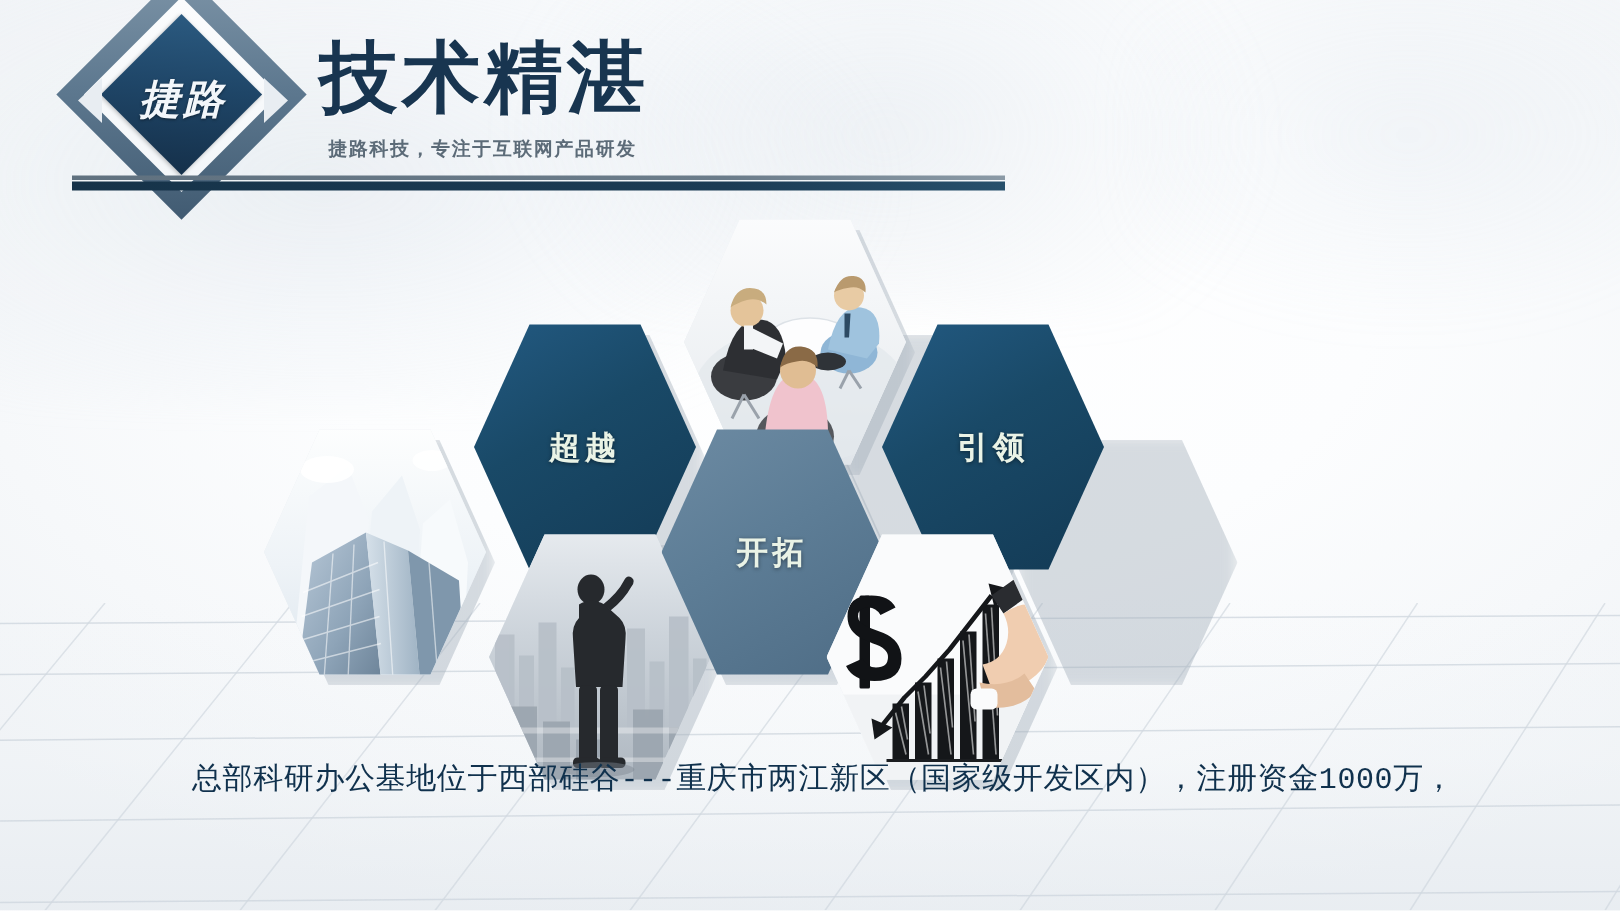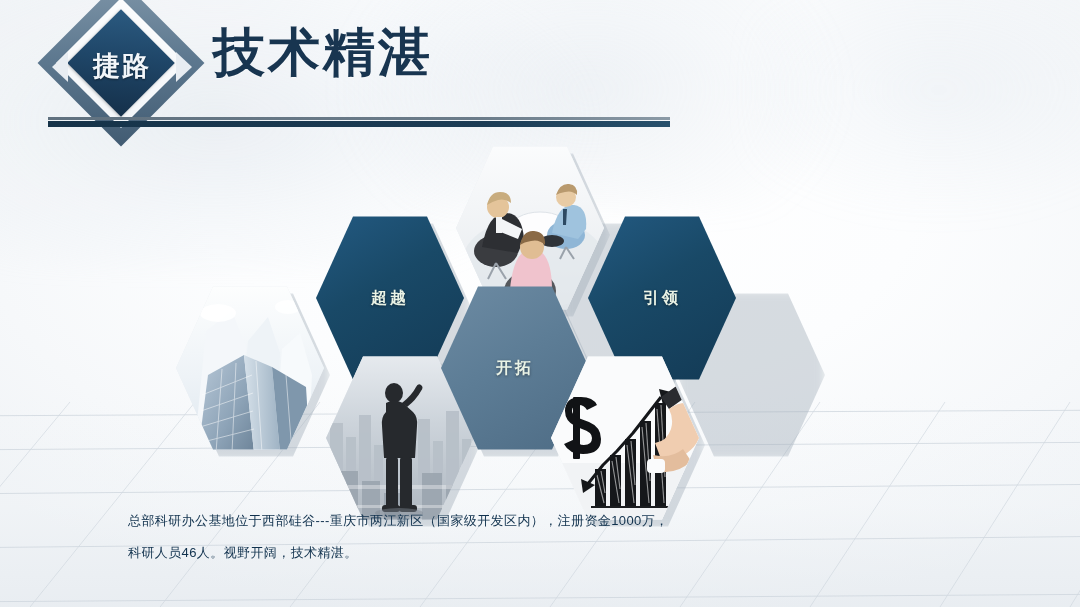--- a/index.html
+++ b/index.html
@@ -42,21 +42,21 @@
   .floor{
     position:absolute;left:-60px;right:-60px;bottom:0;height:205px;
     overflow:hidden;pointer-events:none;opacity:.85;
   }
   .floor svg{display:block;width:100%;height:100%;}
 
   
   .header{position:absolute;left:0;top:0;width:1080px;height:140px;}
 
   .logo{
-    position:absolute;left:38px;top:4px;width:168px;height:124px;
+    position:absolute;left:38px;top:4px;width:168px;height:124px;font-style:italic;
   }
   .dia{position:absolute;transform:rotate(45deg);}
   
   .dia-outer{
     left:24px;top:0px;width:118px;height:118px;
     background:linear-gradient(135deg,#7e95a8 0%,#5d788f 48%,#415b72 100%);
   }
   .dia-mask{
     left:37px;top:13px;width:92px;height:92px;
     background:linear-gradient(140deg,#fbfcfd 0%,#f3f6f9 100%);
@@ -100,39 +100,39 @@
 
   
   .hexwrap{position:absolute;left:0;top:130px;width:1080px;height:380px;}
   .hex{
     position:absolute;width:148px;height:170px;
     clip-path:polygon(25% 2%,75% 2%,100% 50%,75% 98%,25% 98%,0% 50%);
     display:flex;align-items:center;justify-content:center;
     overflow:hidden;
   }
   .hex .hex-label{
-    color:#eaf3e6;font-size:16px;font-weight:bold;letter-spacing:3px;
+    color:#eaf3e6;font-size:21px;font-weight:bold;letter-spacing:3px;
     font-family:Liberation Sans, sans-serif;
     text-shadow:0 1px 3px rgba(0,0,0,.45);
   }
   .hex.dark{background:linear-gradient(150deg,#235a82 0%,#194967 42%,#133a55 100%);}
   .hex.slate{background:linear-gradient(150deg,#6d8ba3 0%,#5d7d96 45%,#4e6c85 100%);}
   .hex.photo{background:#e9edf1;}
   .hex-shadow{
     position:absolute;width:148px;height:170px;
     clip-path:polygon(25% 2%,75% 2%,100% 50%,75% 98%,25% 98%,0% 50%);
     background:rgba(160,172,184,.42);filter:blur(5px);
   }
   .hex svg{display:block;width:100%;height:100%;}
 
   
   .para{
     position:absolute;left:128px;top:505px;width:840px;
-    color:#10314d;font-size:13px;line-height:32px;letter-spacing:.4px;
-    font-family:Liberation Sans, sans-serif;
+    color:#10314d;font-size:20px;line-height:32px;letter-spacing:.4px;
+    font-family:Liberation Mono, monospace;
   }
   .para div{white-space:nowrap;}
 </style>
 </head>
 <body>
 
 <div id="slide">
 
   <div class="bg-wash wash-a"></div>
   <div class="bg-wash wash-b"></div>
@@ -168,20 +168,21 @@
     <div class="logo">
       <div class="dia dia-outer"></div>
       <div class="dia dia-mask"></div>
       <div class="dia dia-inner"></div>
       <div class="chev chev-l"></div>
       <div class="chev chev-r"></div>
       <div class="logo-text">捷路</div>
     </div>
 
     <div class="title">技术精湛</div>
+    <div class="subtitle">捷路科技，专注于互联网产品研发</div>
     <div class="rule-thin"></div>
     <div class="rule-thick"></div>
   </div>
 
   <div class="hexwrap">
 
     <div class="hex-shadow" style="left:182px;top:160px;"></div>
     <div class="hex-shadow" style="left:322px;top:90px;"></div>
     <div class="hex-shadow" style="left:462px;top:20px;"></div>
     <div class="hex-shadow" style="left:562px;top:90px;"></div>
@@ -388,16 +389,15 @@
           <path d="M102 102 q18 4 30 -6 l8 12 q-14 14 -34 10 z" fill="#e3bd9d"></path>
           <rect x="96" y="106" width="18" height="14" rx="4" fill="#fafbfc"></rect>
         </g>
       </svg>
     </div>
 
   </div>
 
   <div class="para">
     <div>总部科研办公基地位于西部硅谷---重庆市两江新区（国家级开发区内），注册资金1000万，</div>
-    <div>科研人员46人。视野开阔，技术精湛。</div>
   </div>
 
 </div>
 
 </body></html>

